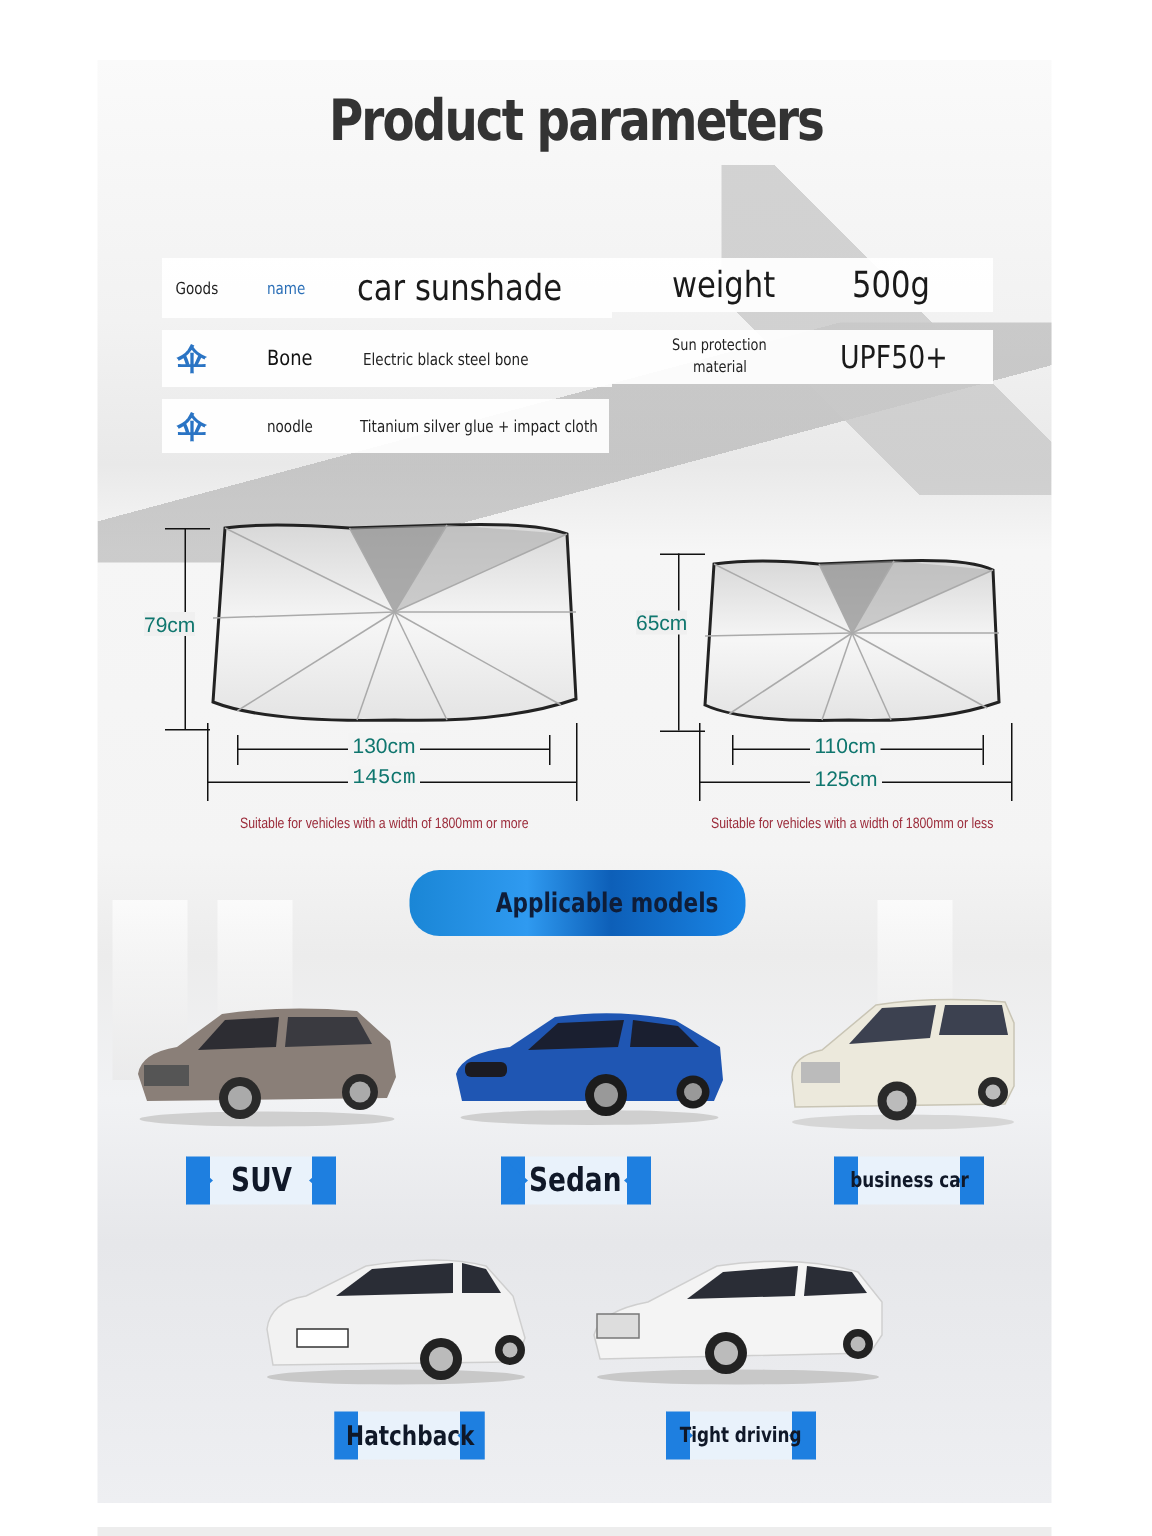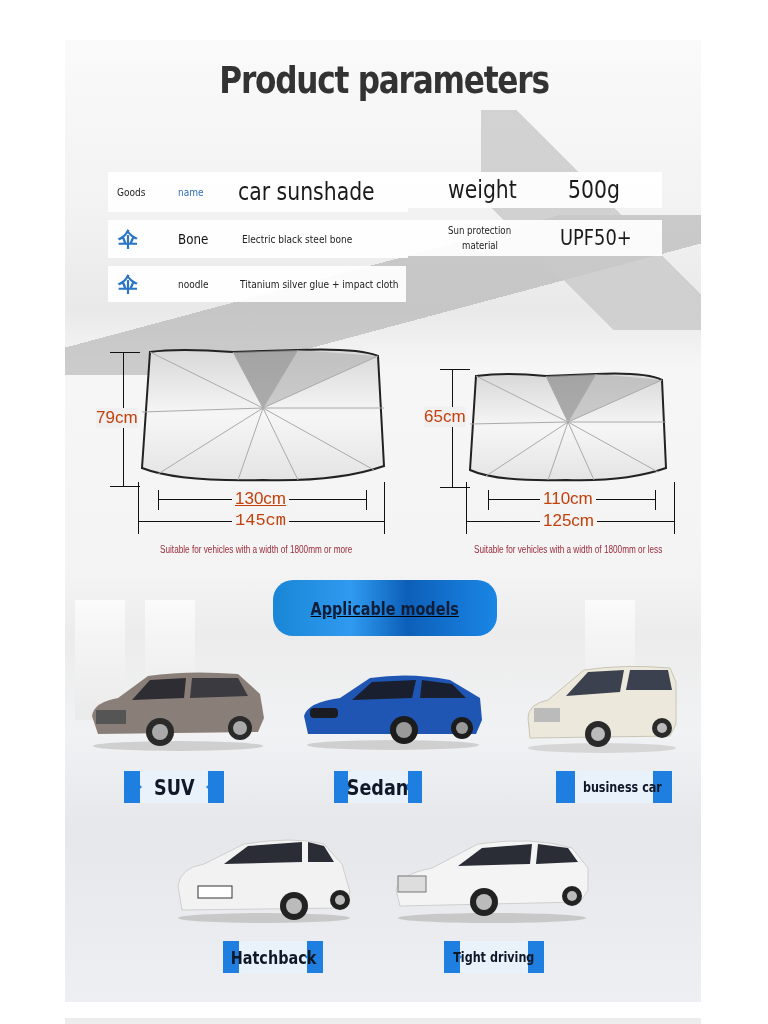--- a/index.html
+++ b/index.html
@@ -13,26 +13,26 @@
   .diag2{position:absolute;right:0;top:70px;width:220px;height:220px;
     background:linear-gradient(225deg,transparent 0 42%,#c9c9c9 42% 70%,transparent 70%);opacity:.8;}
   .title{position:absolute;left:0;width:768px;top:58px;text-align:center;font-family:"DejaVu Sans",sans-serif;
     font-size:38px;font-weight:bold;color:#333;letter-spacing:-1.5px;transform:scaleX(.82);}
   .row{position:absolute;background:rgba(255,255,255,.92);display:flex;align-items:center;}
   .t-small{font-family:"DejaVu Sans",sans-serif;font-size:11px;color:#222;transform:scaleX(.82);transform-origin:left center;white-space:nowrap;}
   .t-blue{color:#2b6fb7;}
   .t-big{font-family:"DejaVu Sans",sans-serif;font-size:24px;color:#1a1a1a;transform:scaleX(.85);transform-origin:left center;white-space:nowrap;}
   .t-med{font-family:"DejaVu Sans",sans-serif;font-size:14px;color:#111;transform:scaleX(.85);transform-origin:left center;white-space:nowrap;}
   .umbrella{font-size:20px;color:#2a74c4;font-weight:bold;}
-  .dim{position:absolute;font-size:17px;color:#c2410c;background:transparent;}
+  .dim{position:absolute;font-size:14px;color:#0f766e;background:transparent;}
   .line{position:absolute;background:#111;}
   .shade{position:absolute;}
   .note{position:absolute;font-size:10px;color:#9b2b3a;transform:scaleX(.82);transform-origin:left center;white-space:nowrap;}
-  .pill{position:absolute;left:273px;top:580px;width:224px;height:56px;border-radius:20px;
-    background:linear-gradient(90deg,#1a86d6 0%,#2f9af0 35%,#0d5fb8 60%,#1a86e6 100%);display:flex;align-items:center;justify-content:center;text-decoration:underline;}
+  .pill{position:absolute;left:273px;top:580px;width:224px;height:44px;border-radius:20px;
+    background:linear-gradient(90deg,#1a86d6 0%,#2f9af0 35%,#0d5fb8 60%,#1a86e6 100%);display:flex;align-items:center;justify-content:flex-end;}
   .pill span{font-family:"DejaVu Sans",sans-serif;font-size:18px;font-weight:bold;color:#0f1d38;transform:scaleX(.8);}
   .car{position:absolute;}
   .tag{position:absolute;height:32px;display:flex;align-items:center;justify-content:center;
     background:linear-gradient(90deg,#1e7fe0 0 16%,#e9f2fb 16% 84%,#1e7fe0 84%);}
   .tag::before{content:"";position:absolute;left:0;top:0;border-top:16px solid transparent;border-bottom:16px solid transparent;border-left:18px solid #1e7fe0;}
   .tag::after{content:"";position:absolute;right:0;top:0;border-top:16px solid transparent;border-bottom:16px solid transparent;border-right:18px solid #1e7fe0;}
   .tag span{position:relative;z-index:1;font-family:"DejaVu Sans",sans-serif;font-weight:bold;color:#101828;transform:scaleX(.8);white-space:nowrap;}
 </style>
 </head>
 <body>
@@ -99,21 +99,21 @@
       <line x1="125" y1="60" x2="236" y2="122"></line>
   </g>
 </svg>
 <div class="line" style="left:123px;top:352px;width:1px;height:134px;"></div>
 <div class="line" style="left:110px;top:352px;width:30px;height:1px;"></div>
 <div class="line" style="left:110px;top:486px;width:30px;height:1px;"></div>
 <div class="dim" style="left:96px;top:408px;background:#f0f0f0;">79cm</div>
 <div class="line" style="left:158px;top:490px;width:1px;height:20px;"></div>
 <div class="line" style="left:366px;top:490px;width:1px;height:20px;"></div>
 <div class="line" style="left:158px;top:499px;width:208px;height:1px;"></div>
-<div class="dim" style="left:232px;top:489px;background:#f4f4f4;padding:0 3px;text-decoration:underline;">130cm</div>
+<div class="dim" style="left:232px;top:489px;background:#f4f4f4;padding:0 3px;">130cm</div>
 <div class="line" style="left:138px;top:482px;width:1px;height:52px;"></div>
 <div class="line" style="left:384px;top:482px;width:1px;height:52px;"></div>
 <div class="line" style="left:138px;top:521px;width:246px;height:1px;"></div>
 <div class="dim" style="left:232px;top:511px;background:#f4f4f4;padding:0 3px;font-family:Liberation Mono, monospace;">145cm</div>
 <div class="note" style="left:160px;top:544px;">Suitable for vehicles with a width of 1800mm or more</div>
 
 <svg class="shade" style="left:466px;top:372px;" width="204" height="112" viewBox="0 0 204 112">
   <defs>
     <linearGradient id="sg2" x1="0" y1="0" x2="0" y2="1">
         <stop offset="0" stop-color="#d8d8d8"></stop>
@@ -207,24 +207,24 @@
   <rect x="6" y="44" width="28" height="16" fill="#ddd" stroke="#777"></rect>
   <circle cx="92" cy="70" r="14" fill="#222"></circle>
     <circle cx="92" cy="70" r="8" fill="#bbb"></circle>
   <circle cx="180" cy="64" r="10" fill="#222"></circle>
     <circle cx="180" cy="64" r="5" fill="#bbb"></circle>
 </svg>
 
 <div class="tag" style="left:124px;top:771px;width:100px;">
   <span style="font-size:22px;">SUV</span>
 </div>
-<div class="tag" style="left:334px;top:771px;width:88px;text-align:center;">
+<div class="tag" style="left:334px;top:771px;width:100px;text-align:center;">
   <span style="font-size:22px;">Sedan</span>
 </div>
-<div class="tag" style="left:556px;top:771px;width:116px;justify-content:flex-end;">
+<div class="tag" style="left:556px;top:771px;width:100px;">
   <span style="font-size:14px;">business car</span>
 </div>
 <div class="tag" style="left:223px;top:941px;width:100px;">
   <span style="font-size:18px;">Hatchback</span>
 </div>
 <div class="tag" style="left:444px;top:941px;width:100px;">
   <span style="font-size:14px;">Tight driving</span>
 </div>
 
 </body></html>

